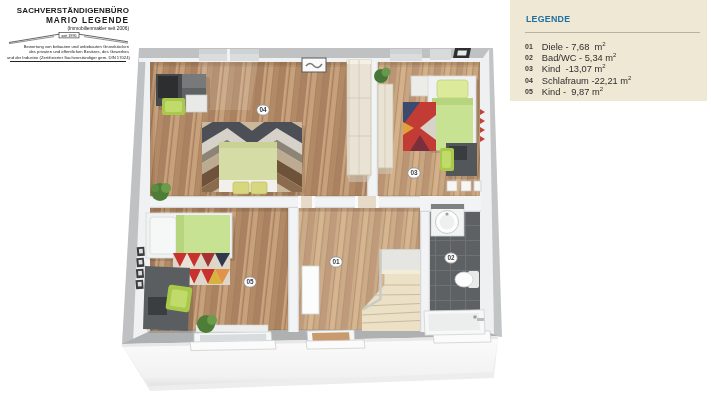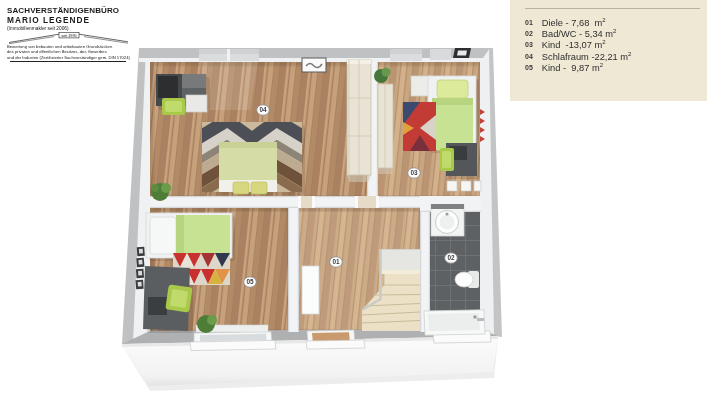--- a/index.html
+++ b/index.html
@@ -1,19 +1,19 @@
 <!DOCTYPE html>
 <html><head>
 <meta charset="utf-8">
 <style>
   html,body{margin:0;padding:0;}
   body{width:711px;height:400px;background:#ffffff;overflow:hidden;
        font-family:"Liberation Sans", sans-serif;}
   .page{position:relative;width:711px;height:400px;background:#ffffff;}
-  .logo{position:absolute;left:7px;top:3px;width:122px;text-align:left;color:#1a1a1a;}
+  .logo{position:absolute;left:7px;top:3px;width:122px;text-align:right;color:#1a1a1a;}
   .logo .l1{font-size:8px;font-weight:bold;letter-spacing:0.12px;white-space:nowrap;line-height:8px;margin-top:4px;}
   .logo .l2{font-size:8.3px;font-weight:bold;letter-spacing:1.0px;white-space:nowrap;line-height:9px;margin-top:1px;}
   .logo .l3{font-size:4.8px;line-height:5px;margin-top:0.5px;}
   .logo .tiny{font-size:4.2px;line-height:5.3px;color:#222;white-space:nowrap;}
   .legend{position:absolute;left:510px;top:0;width:197px;height:101px;background:#efe8d5;}
   .legend h1{margin:14px 0 0 16px;font-size:8.8px;font-weight:bold;color:#1e6f9f;letter-spacing:0.25px;}
   .legend .rule{margin:8px 0 0 15px;width:175px;height:1px;background:#b7b3a3;}
   .legend table{border-collapse:collapse;margin:8px 0 0 15px;}
   .legend td{padding:0;font-size:9.3px;color:#2e2e2e;height:11.2px;vertical-align:middle;white-space:nowrap;}
   .legend td.num{font-size:7px;font-weight:bold;color:#3a3a3a;padding-right:9px;}
@@ -38,20 +38,21 @@
     <text x="62" y="5.8" font-size="3.8" text-anchor="middle" fill="#111" font-family="Liberation Sans">seit 1995</text>
   </svg>
   <div class="tiny" style="margin-top:0.5px;">Bewertung von bebauten und unbebauten Grundstücken</div>
   <div class="tiny">des privaten und öffentlichen Besitzes, des Gewerbes</div>
   <div class="tiny">und der Industrie (Zertifizierter Sachverständiger gem. DIN 17024)</div>
   <div style="margin:1px auto 0;width:116px;height:1px;background:#222;"></div>
 </div>
 
 <div class="legend">
 
+  <h1>LEGENDE</h1>
 
   <div class="rule"></div>
 
   <table>
     <tbody>
           <tr>
             <td class="num">01</td>
             <td>Diele - 7,68&nbsp; m<sup>2</sup></td>
           </tr>
     <tr>

